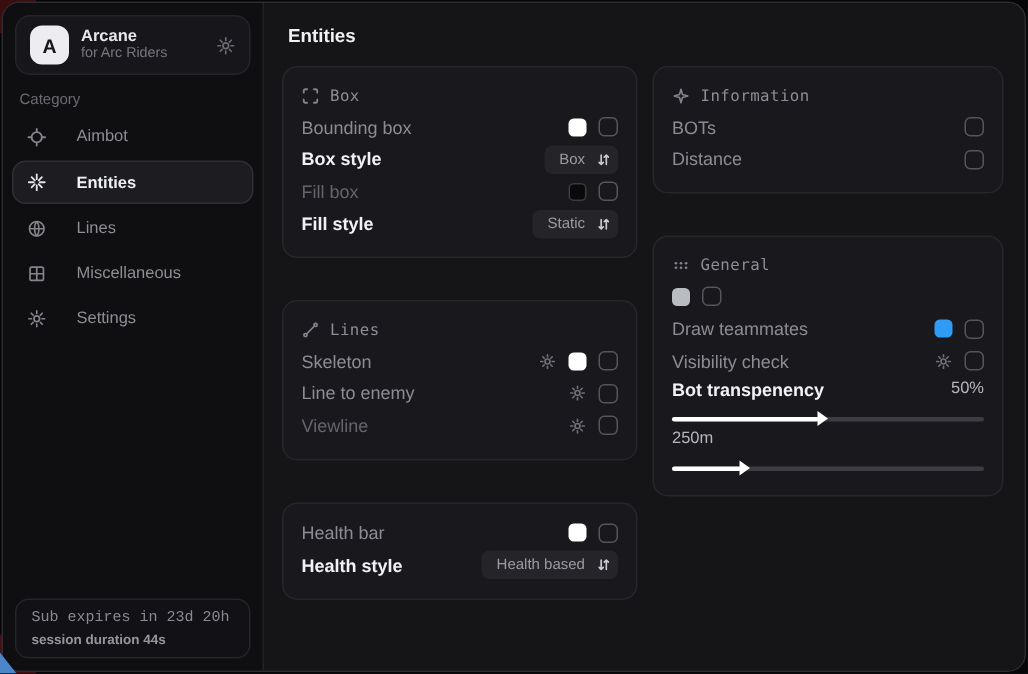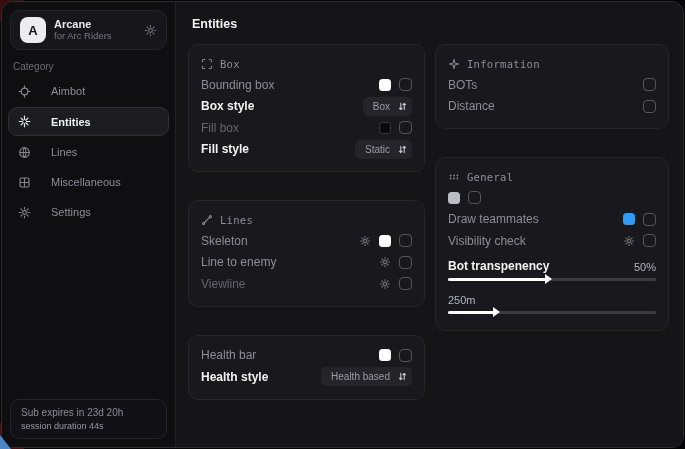--- a/index.html
+++ b/index.html
@@ -29,22 +29,22 @@
   .category{margin:11px 0 4px 11px;font-size:10px;color:#6b6b72}
   .nav{display:flex;flex-direction:column}
   .nav-item{display:flex;align-items:center;gap:20px;height:28px;margin:0 6px;padding:0 9px;
     border-radius:9px;border:1px solid transparent;color:#84848c;cursor:default}
   .nav-item .nav-label{font-size:11px;color:#8d8d94}
   .nav-item.active{background:#1c1c21;border-color:#2f2f35;height:27px;margin:1px 6px}
   .nav-item.active .nav-label{color:#eef0f2;font-weight:700}
   .nav-item.active{color:#e3e5e8}
   .sidebar-footer{position:absolute;left:8px;right:8px;bottom:8px;background:#121216;
     border:1px solid #242429;border-radius:9px;padding:7px 10px}
-  .footer-line1{font-family:Liberation Sans, sans-serif;font-size:10px;color:#8a8a92;white-space:nowrap}
-  .footer-line2{font-size:9px;font-weight:400;color:#96969e;margin-top:3px}
+  .footer-line1{font-family:Liberation Mono, monospace;font-size:10px;color:#8a8a92;white-space:nowrap}
+  .footer-line2{font-size:9px;font-weight:700;color:#96969e;margin-top:3px}
 
   
   .main{flex:1;background:#151518;padding:13px 14px 0 12px;overflow:hidden}
   .page-title{font-size:12.5px;font-weight:700;color:#f1f1f3;margin:2px 0 0 4px}
   .cards-wrap{display:flex;gap:10px;margin-top:13px;align-items:flex-start}
   .col{display:flex;flex-direction:column;gap:28px}
   .col-left{width:239px}
   .col-right{width:236px}
   .card{background:#19191d;border:1px solid #26262b;border-radius:10px;padding:9px 12px 11px;box-sizing:border-box}
   .card-header{display:flex;align-items:center;gap:7px;height:20px;
@@ -55,21 +55,21 @@
   .row-label.emph{color:#f2f2f4;font-weight:700}
   .row-label.dim{color:#64646b}
   .controls{display:flex;align-items:center;gap:8px}
   .checkbox{width:13px;height:13px;border:1.5px solid #55555c;border-radius:4px;box-sizing:border-box;background:transparent}
   .swatch{width:12px;height:12px;border-radius:3.5px;box-sizing:border-box}
   .row-gear{color:#70707a;display:flex}
   .dropdown{display:flex;align-items:center;gap:7px;background:#242429;border-radius:5px;
     height:19px;padding:0 4px 0 10px;font-size:10px;color:#9b9ba2}
   .dropdown .sort{color:#c9c9cf;display:flex}
   .slider-group{margin-top:1px;margin-bottom:5px}
-  .slider-top{display:flex;align-items:flex-end;justify-content:space-between;height:20px}
+  .slider-top{display:flex;align-items:flex-start;justify-content:space-between;height:20px}
   .slider-value{font-size:11px;color:#b4b5bb}
   .track{position:relative;height:3px;background:#3c3c42;border-radius:2px;margin-top:5px;margin-bottom:3px}
   .fill{position:absolute;left:0;top:0;bottom:0;background:#ffffff;border-radius:2px}
   .thumb{position:absolute;top:-3.5px;width:0;height:0;
     border-left:7px solid #ffffff;border-top:5px solid transparent;border-bottom:5px solid transparent}
   .icon svg{display:block}
 </style>
 </head>
 <body>
 

